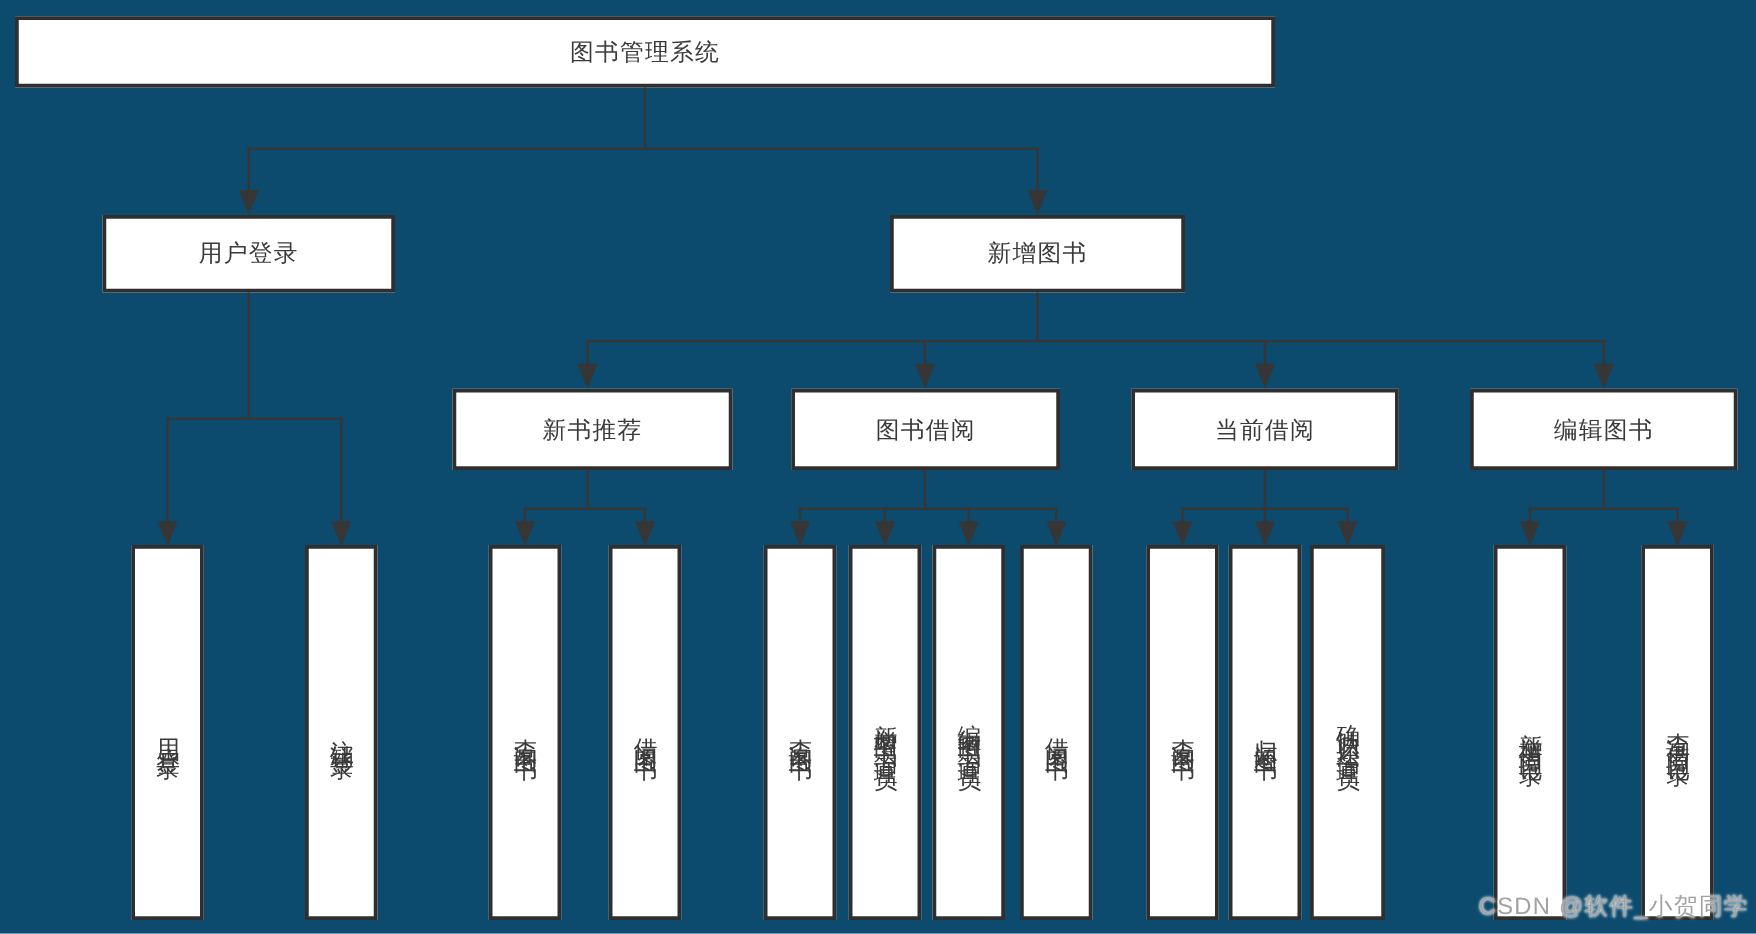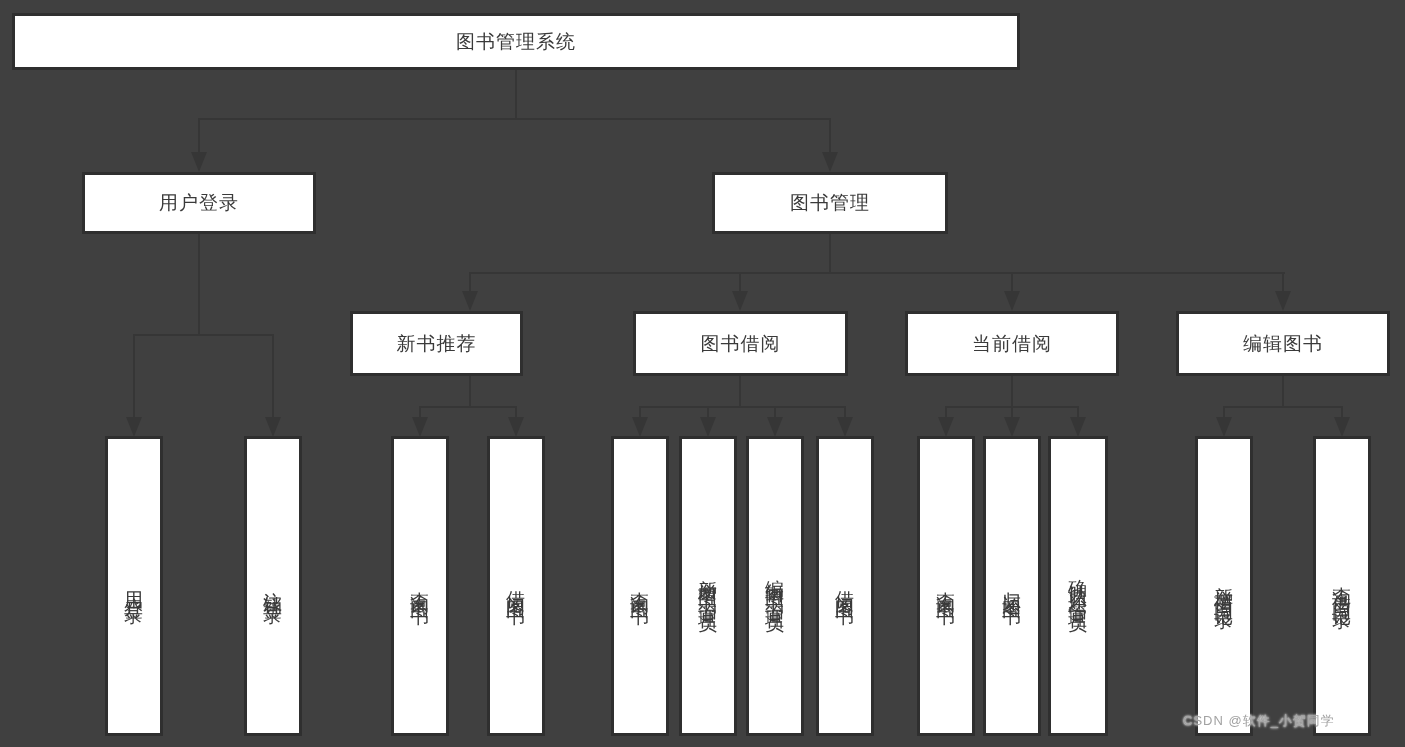--- a/index.html
+++ b/index.html
@@ -1,19 +1,19 @@
 <!DOCTYPE html>
 <html><head>
 <meta charset="utf-8">
 <style>
   html,body{margin:0;padding:0;background:#ffffff;}
   #canvas{
     position:relative;
     width:1405px;height:747px;
-    background:#404040;
+    background:#0c4a6e;
     font-family:"Liberation Sans", sans-serif;
     overflow:hidden;
   }
   .node{
     position:absolute;
     box-sizing:border-box;
     border:3px solid #2f2f2f;
     background:#ffffff;
     display:flex;
     align-items:center;
@@ -38,21 +38,21 @@
   .arrowhead{
     position:absolute;
     width:0;height:0;
     border-left:8px solid transparent;
     border-right:8px solid transparent;
     border-top:20px solid #363636;
   }
   .watermark{
     position:absolute;
     left:1183px;top:712px;
-    font-size:13px;
+    font-size:19px;
     color:#a2a2a2;
     letter-spacing:1px;
     text-shadow:0 0 3px #ffffff, 0 0 2px #ffffff;
     white-space:nowrap;
   }
 </style>
 </head>
 <body>
 
 <div id="canvas">
@@ -60,41 +60,41 @@
   <div class="node" style="left:12px;top:13px;width:1008px;height:57px;">图书管理系统</div>
 
   <div class="vline" style="left:515px;top:70px;height:48px;"></div>
   <div class="hline" style="left:198px;top:118px;width:633px;"></div>
   <div class="vline" style="left:198px;top:118px;height:35px;"></div>
   <div class="arrowhead" style="left:191px;top:152px;"></div>
   <div class="vline" style="left:829px;top:118px;height:35px;"></div>
   <div class="arrowhead" style="left:822px;top:152px;"></div>
 
   <div class="node" style="left:82px;top:172px;width:234px;height:62px;">用户登录</div>
-  <div class="node" style="left:712px;top:172px;width:236px;height:62px;">图书管理</div>
+  <div class="node" style="left:712px;top:172px;width:236px;height:62px;">新增图书</div>
 
   <div class="vline" style="left:198px;top:234px;height:100px;"></div>
   <div class="hline" style="left:133px;top:334px;width:141px;"></div>
   <div class="vline" style="left:133px;top:334px;height:84px;"></div>
   <div class="arrowhead" style="left:126px;top:417px;"></div>
   <div class="vline" style="left:272px;top:334px;height:84px;"></div>
   <div class="arrowhead" style="left:265px;top:417px;"></div>
 
   <div class="vline" style="left:829px;top:234px;height:38px;"></div>
   <div class="hline" style="left:469px;top:272px;width:816px;"></div>
   <div class="vline" style="left:469px;top:272px;height:22px;"></div>
   <div class="arrowhead" style="left:462px;top:291px;"></div>
   <div class="vline" style="left:739px;top:272px;height:22px;"></div>
   <div class="arrowhead" style="left:732px;top:291px;"></div>
   <div class="vline" style="left:1011px;top:272px;height:22px;"></div>
   <div class="arrowhead" style="left:1004px;top:291px;"></div>
   <div class="vline" style="left:1282px;top:272px;height:22px;"></div>
   <div class="arrowhead" style="left:1275px;top:291px;"></div>
 
-  <div class="node" style="left:350px;top:311px;width:173px;height:65px;">新书推荐</div>
+  <div class="node" style="left:362px;top:311px;width:224px;height:65px;">新书推荐</div>
   <div class="node" style="left:905px;top:311px;width:214px;height:65px;">当前借阅</div>
   <div class="node" style="left:633px;top:311px;width:215px;height:65px;">图书借阅</div>
   <div class="node" style="left:1176px;top:311px;width:214px;height:65px;">编辑图书</div>
 
   <div class="vline" style="left:469px;top:376px;height:30px;"></div>
   <div class="hline" style="left:419px;top:406px;width:98px;"></div>
   <div class="vline" style="left:419px;top:406px;height:13px;"></div>
   <div class="arrowhead" style="left:412px;top:417px;"></div>
   <div class="vline" style="left:515px;top:406px;height:13px;"></div>
   <div class="arrowhead" style="left:508px;top:417px;"></div>

